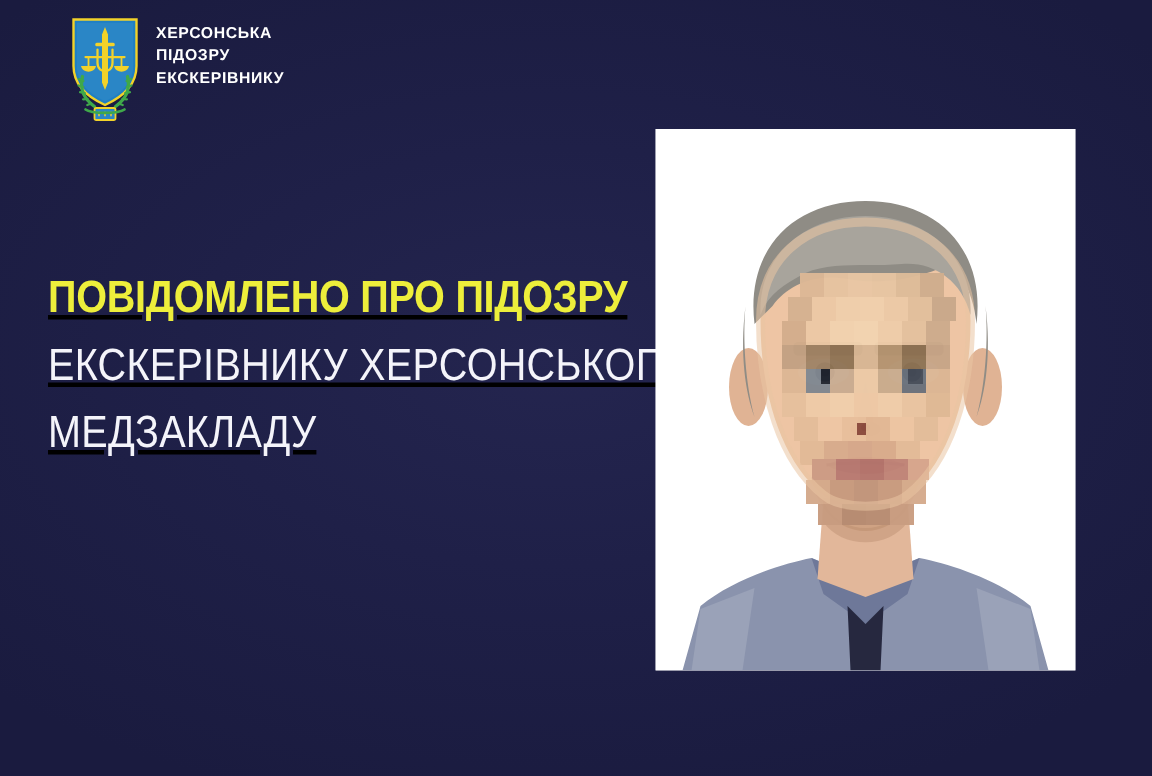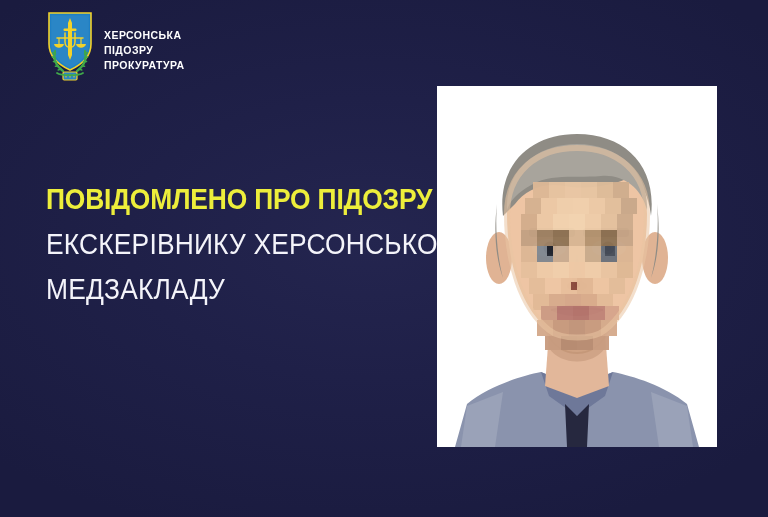--- a/index.html
+++ b/index.html
@@ -22,21 +22,21 @@
       radial-gradient(ellipse 70% 60% at 48% 46%, #24254f 0%, #1f2048 45%, #1a1b3f 100%);
     overflow: hidden;
   }
 
   
   #logo-block {
     position: absolute;
     left: 46px;
     top: 11px;
     display: flex;
-    align-items: center;
+    align-items: flex-start;
     gap: 10px;
   }
   #emblem {
     width: 48px;
     height: 74px;
     display: block;
   }
   #logo-text {
     padding-top: 5px;
     display: flex;
@@ -49,23 +49,24 @@
     font-weight: bold;
     letter-spacing: 0.45px;
     line-height: 13px;
     white-space: nowrap;
     font-family: "Liberation Sans", sans-serif;
   }
 
   
   #headline-block {
     position: absolute;
-    left: 46px;
+    left: 32px;
     top: 176px;
     width: 385px;
+    text-decoration: underline;
   }
   .headline {
     font-family: "Liberation Sans", sans-serif;
     font-size: 30px;
     line-height: 45px;
     white-space: nowrap;
     transform: scaleX(0.88);
     transform-origin: left center;
   }
   .headline-accent {
@@ -127,21 +128,21 @@
       <path d="M30 33 H40 C39 38 31 38 30 33 Z" fill="#f2d22a"></path>
 
       <rect x="17" y="61" width="14" height="8" rx="1.2" fill="#2a86c6" stroke="#f2d22a" stroke-width="1.2"></rect>
       <path d="M20 63.5 v3 M24 63.5 v3 M28 63.5 v3" stroke="#f2d22a" stroke-width="1"></path>
       <path d="M11 62 C15 65 33 65 37 62" fill="none" stroke="#3fa84a" stroke-width="1.8" stroke-linecap="round"></path>
     </svg>
 
     <div id="logo-text">
       <div class="line">ХЕРСОНСЬКА</div>
       <div class="line">ПІДОЗРУ</div>
-      <div class="line">ПРОКУРАТУРА</div>
+      <div class="line">ЕКСКЕРІВНИКУ</div>
     </div>
   </div>
 
   <div id="headline-block">
     <div class="headline headline-accent">ПОВІДОМЛЕНО ПРО ПІДОЗРУ</div>
     <div class="headline headline-sub">ЕКСКЕРІВНИКУ ХЕРСОНСЬКОГО</div>
     <div class="headline headline-sub">МЕДЗАКЛАДУ</div>
   </div>
 
   <div id="photo-frame">

